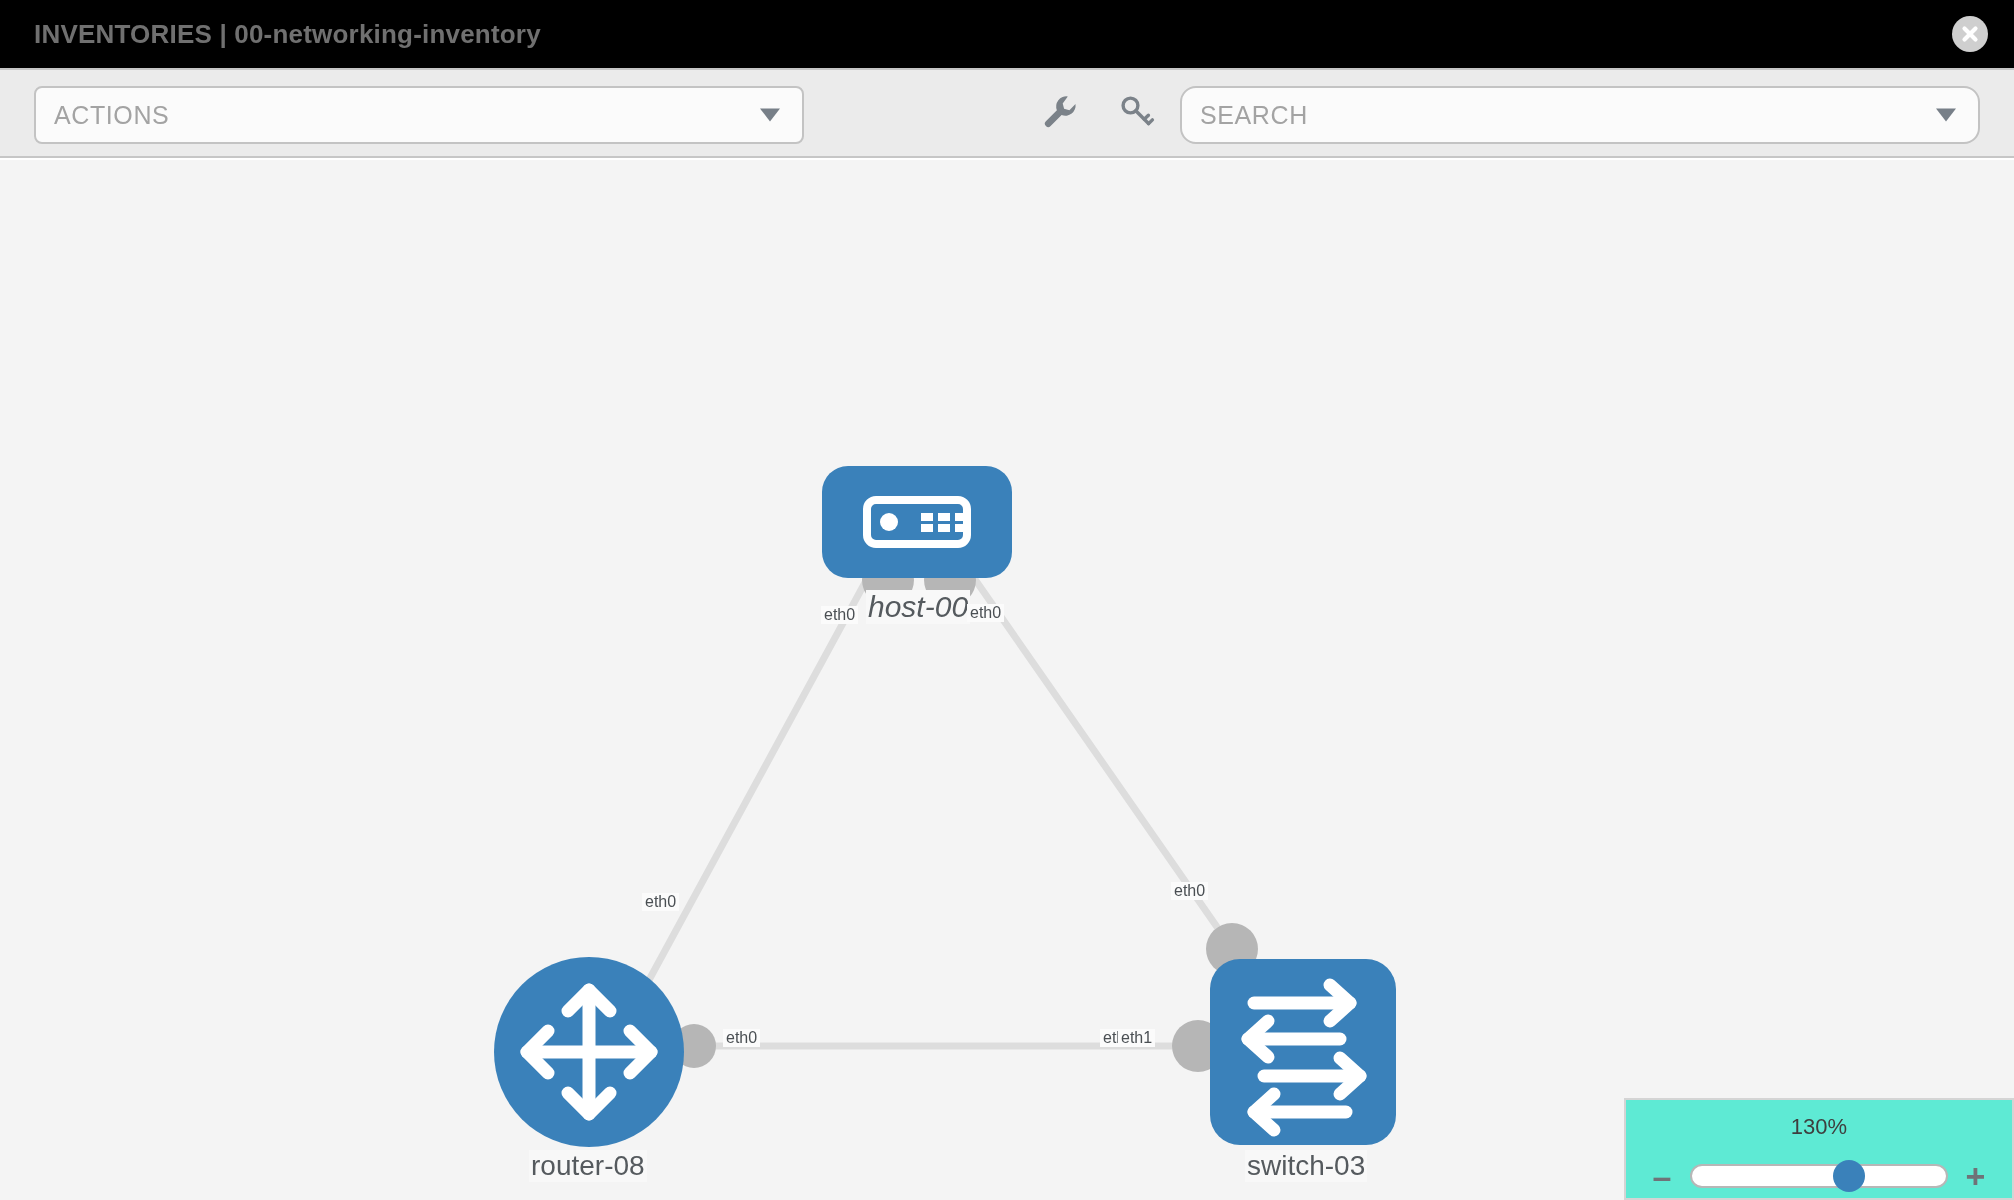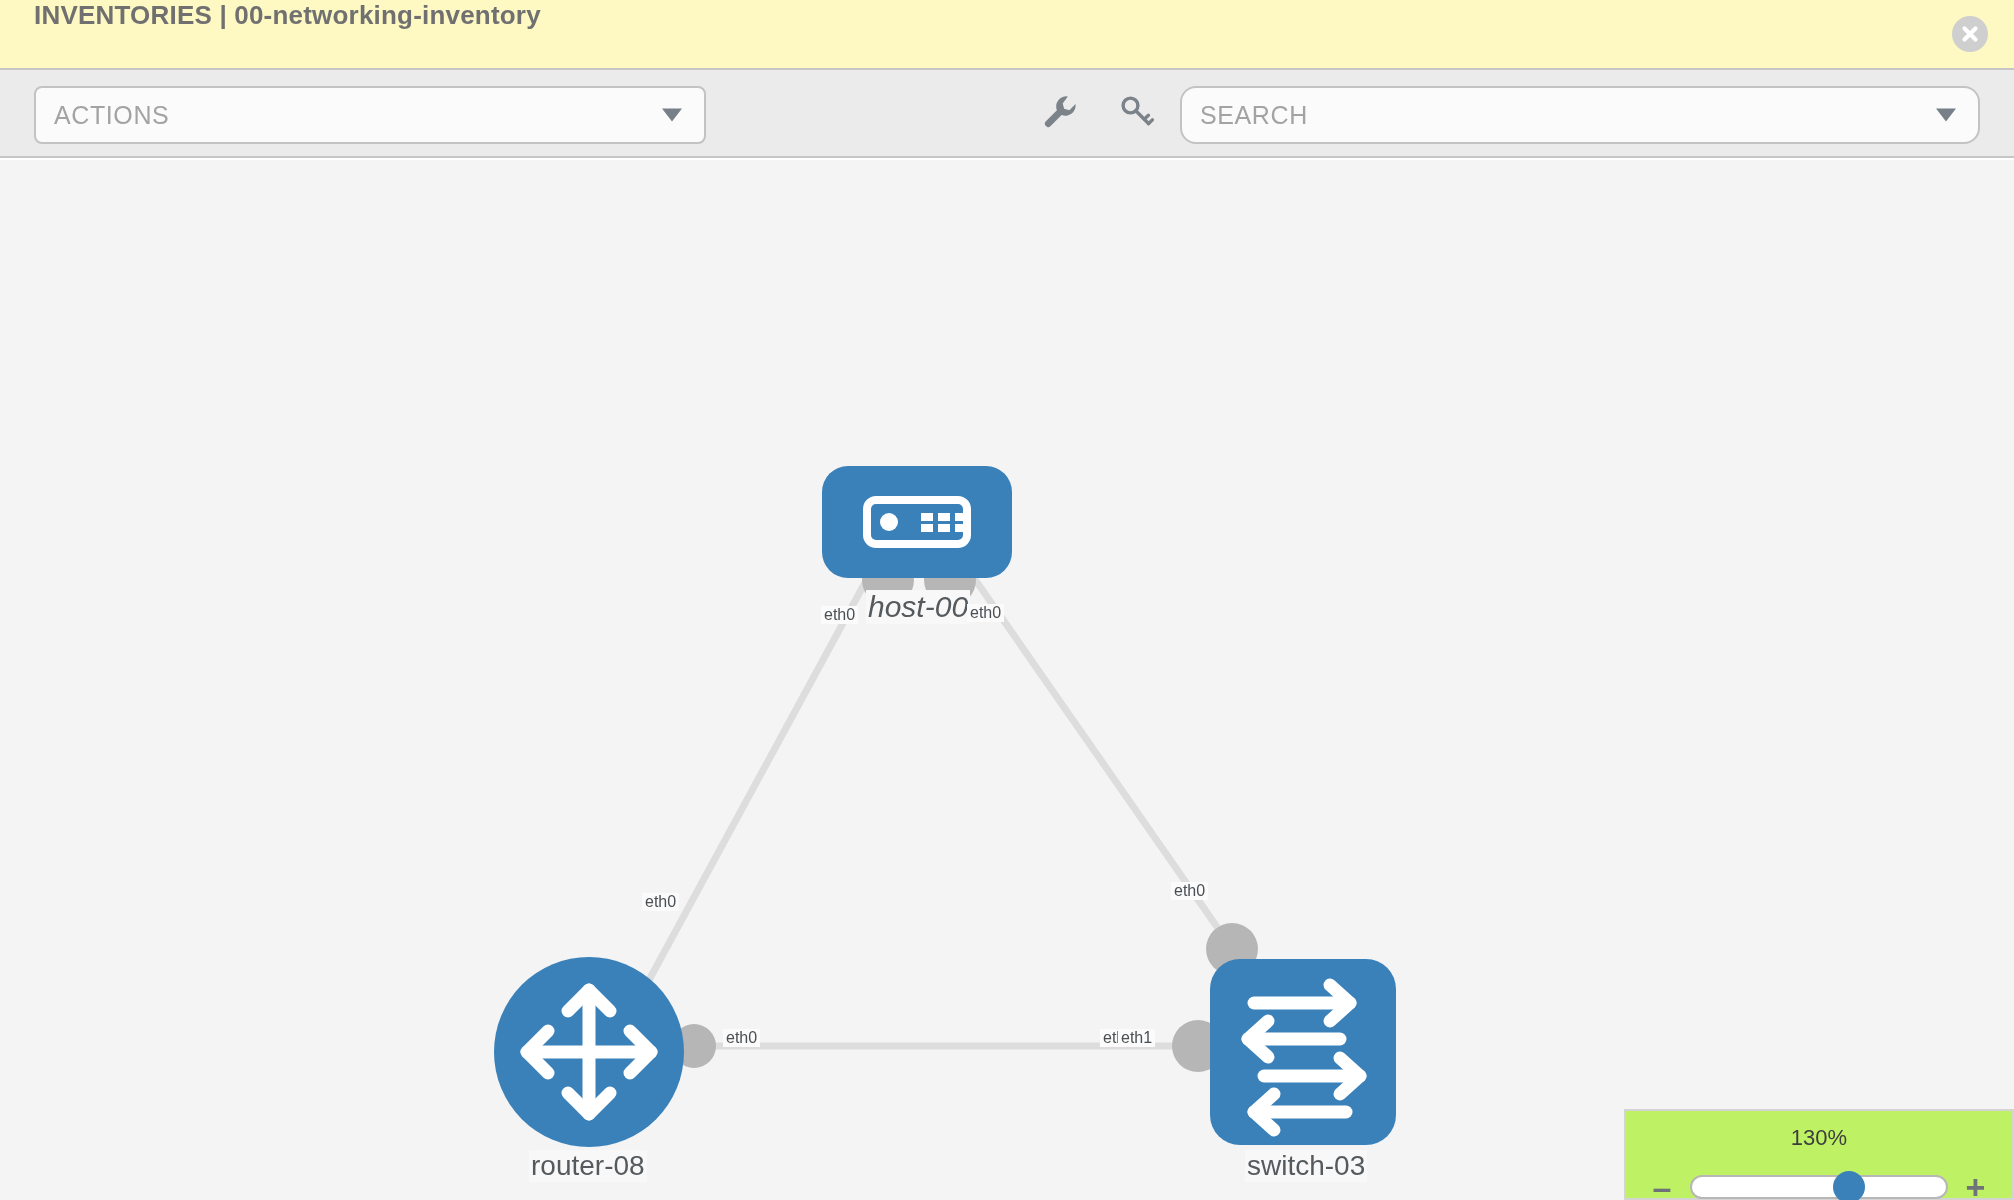--- a/index.html
+++ b/index.html
@@ -11,22 +11,23 @@
     width: 2014px;
     height: 1200px;
     font-family: "Liberation Sans", sans-serif;
     overflow: hidden;
     position: relative;
   }
 
   
   .header {
     height: 68px;
-    background: #fef9c3;
-    display: flex;
+    background: #000000;
+    display: flex;
+    align-items: center;
     position: relative;
     box-sizing: border-box;
   }
   .page-title {
     font-size: 26px;
     font-weight: bold;
     color: #707070;
     letter-spacing: 0.2px;
     margin-left: 34px;
     white-space: nowrap;
@@ -55,21 +56,21 @@
     border-bottom: 2px solid #c6c6c6;
     display: flex;
     align-items: center;
     box-sizing: border-box;
     position: relative;
   }
   .actions-select {
     position: absolute;
     left: 34px;
     top: 16px;
-    width: 672px;
+    width: 770px;
     height: 58px;
     background: #fbfbfb;
     border: 2px solid #c3c3c3;
     border-radius: 8px;
     box-sizing: border-box;
     display: flex;
     align-items: center;
     cursor: pointer;
   }
   .actions-select .sel-label {
@@ -153,22 +154,22 @@
     white-space: nowrap;
     padding: 0 3px;
   }
 
   
   .zoom-panel {
     position: absolute;
     right: 0;
     bottom: 0;
     width: 390px;
-    height: 91px;
-    background: #bef264;
+    height: 102px;
+    background: #5eead4;
     border: 2px solid #d4d4d4;
     box-sizing: border-box;
     z-index: 30;
   }
   .zoom-value {
     position: absolute;
     top: 14px;
     left: 0;
     right: 0;
     text-align: center;

